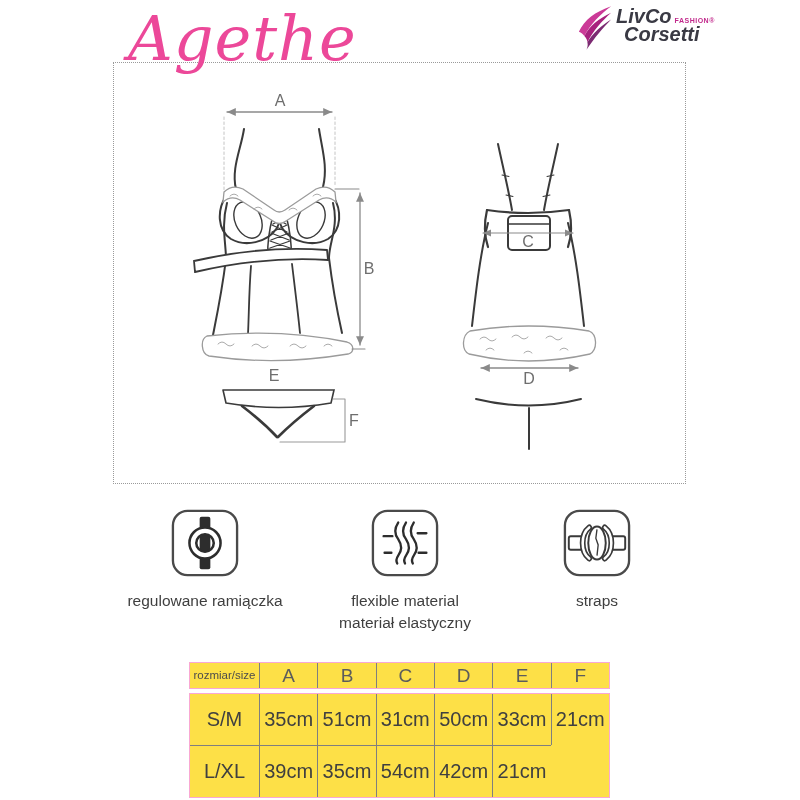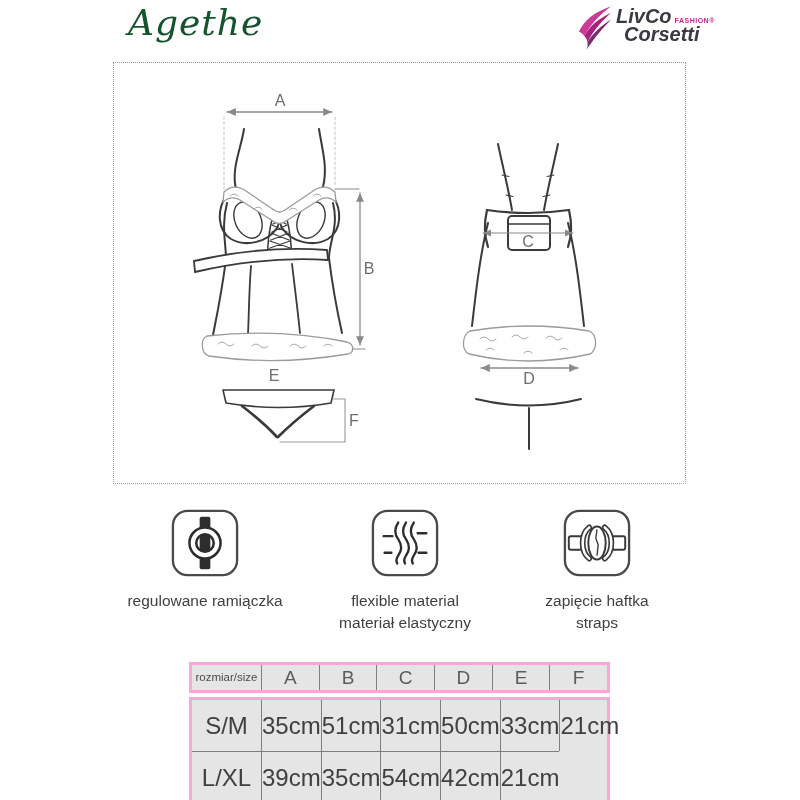--- a/index.html
+++ b/index.html
@@ -1,21 +1,21 @@
 <!DOCTYPE html>
 <html><head>
 <meta charset="utf-8">
 <style>
   html,body{margin:0;padding:0;background:#fff;}
   body{width:800px;height:800px;position:relative;overflow:hidden;
        font-family:"Liberation Sans",sans-serif;color:#454545;}
 
   
   .title{position:absolute;left:128px;top:2px;font-family:"DejaVu Serif",serif;
-         font-style:italic;font-size:36px;color:#14532d;letter-spacing:1px;z-index:3;}
+         font-style:italic;font-size:62px;color:#ec4899;letter-spacing:1px;z-index:3;}
   .logo{position:absolute;left:576px;top:6px;display:flex;align-items:flex-start;z-index:3;}
   .logo-swoosh{width:38px;height:44px;margin-right:2px;}
   .logo-text{line-height:1;}
   .logo-top{font-size:20px;font-weight:bold;font-style:italic;color:#3a3a44;}
   .logo-fashion{font-size:7px;font-weight:bold;color:#c22a8c;margin-left:3px;letter-spacing:.5px;}
   .logo-bottom{font-size:20px;font-weight:bold;font-style:italic;color:#3a3a44;margin-top:-2px;margin-left:8px;}
 
   
   .diagram-box{position:absolute;left:113px;top:62px;width:571px;height:420px;
                border:1.5px dotted #9a9a9a;z-index:1;}
@@ -23,26 +23,26 @@
 
   
   .feature{position:absolute;top:508px;width:210px;text-align:center;}
   .feature .icon{display:block;margin:0 auto;}
   .feature .cap{margin-top:12px;font-size:15.5px;color:#3f3f3f;line-height:1.4;}
   .f1{left:100px;} .f2{left:300px;} .f3{left:492px;}
 
   
   .table-wrap{position:absolute;left:189px;top:662px;width:421px;}
   .tbl{display:grid;grid-template-columns:69px repeat(6,1fr);
-       border:3px solid #f9a8d4;background:#e5e5e5;}
+       border:1px solid #f9a8d4;background:#fde047;}
   .tbl-head{height:25px;line-height:25px;margin-bottom:4px;}
   .tbl-head .cell{font-size:19px;color:#5c5c5c;}
   .tbl-head .cell.lbl{font-size:11.5px;color:#4c4c4c;}
   .tbl-body .cell{height:51px;display:flex;align-items:center;justify-content:center;
-                  font-size:24px;color:#404040;}
+                  font-size:20px;color:#404040;}
   .cell{text-align:center;border-left:1px solid #7f7f7f;}
   .cell:first-child,.cell.row-start{border-left:none;}
   .tbl-body .cell.top-line{border-top:1px solid #7f7f7f;}
   .size-cell{font-size:21px;}
 </style>
 </head>
 <body>
 
 <div class="title">Agethe</div>
 
@@ -192,21 +192,20 @@
     <rect x="7" y="29" width="15" height="14" rx="2" fill="#fff" stroke="#3a3a3a" stroke-width="2"></rect>
     <rect x="50" y="29" width="15" height="14" rx="2" fill="#fff" stroke="#3a3a3a" stroke-width="2"></rect>
     <path d="M28 20 C19 27 19 45 28 52" fill="none" stroke="#3a3a3a" stroke-width="6" stroke-linecap="round"></path>
     <path d="M28 20 C19 27 19 45 28 52" fill="none" stroke="#ffffff" stroke-width="2.6" stroke-linecap="round"></path>
     <path d="M44 20 C53 27 53 45 44 52" fill="none" stroke="#3a3a3a" stroke-width="6" stroke-linecap="round"></path>
     <path d="M44 20 C53 27 53 45 44 52" fill="none" stroke="#ffffff" stroke-width="2.6" stroke-linecap="round"></path>
     <ellipse cx="36" cy="36" rx="9" ry="17" fill="#fff" stroke="#3a3a3a" stroke-width="2"></ellipse>
     <path d="M36 22 l-1.2 9 l2.4 7 l-1.2 11" fill="none" stroke="#3a3a3a" stroke-width="1.4"></path>
   </svg>
   <div class="cap">
-    <div>zapięcie haftka</div>
     <div>straps</div>
   </div>
 </div>
 
 <div class="table-wrap">
   <div class="tbl tbl-head">
     <div class="cell lbl">rozmiar/size</div>
     <div class="cell">A</div>
     <div class="cell">B</div>
     <div class="cell">C</div>

